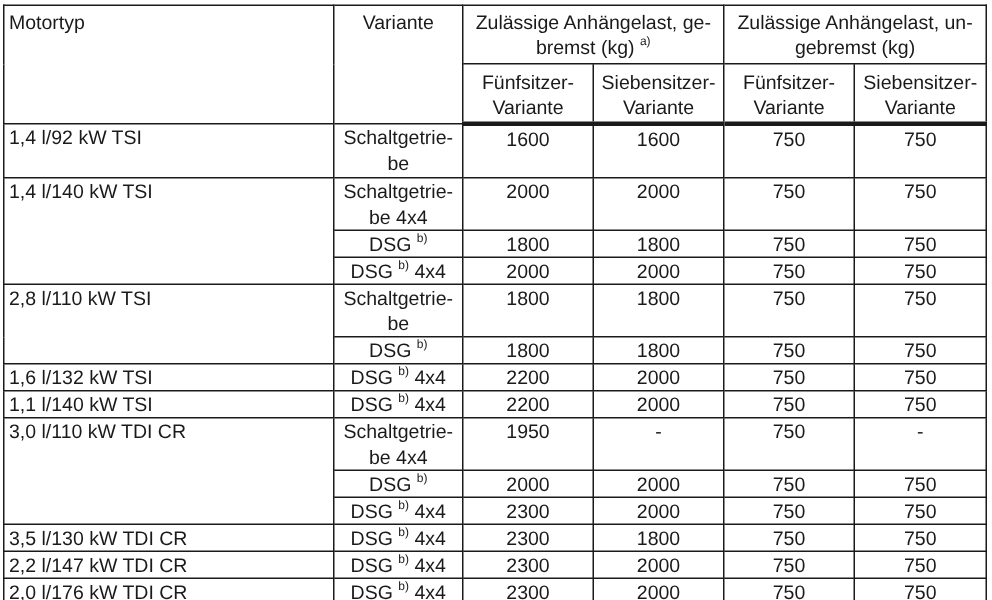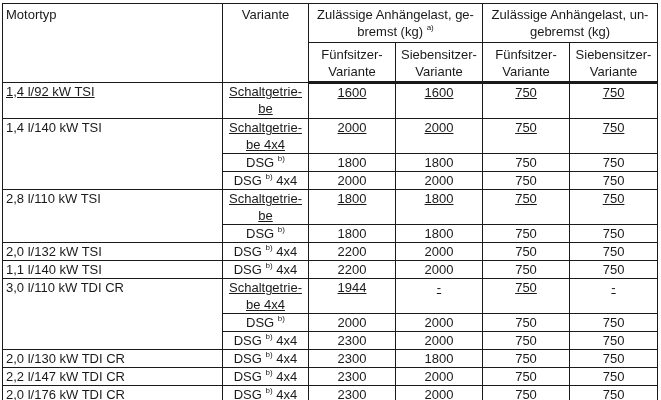--- a/index.html
+++ b/index.html
@@ -21,21 +21,21 @@
       font-weight: normal;
     }
     th { text-align: center; }
     th.motor-h { text-align: left; }
     .head-top th { padding-top: 2px; padding-bottom: 2px; }
     .head-sub th { padding-top: 3px; padding-bottom: 1px; }
     tr.head-sub th { border-bottom: 3px solid #1a1a1a; }
     td.motor { text-align: left; }
     td.c { text-align: center; }
     sup { font-size: 8px; vertical-align: 6px; line-height: 0; }
-    td.tall { height: 34px; text-decoration: underline; }
+    td.tall { height: 34px; }
     td.short { height: 17px; }
   </style>
 </head>
 <body>
 
 <div class="wrap">
 <table>
   <colgroup>
     <col style="width:220px">
     <col style="width:86px">
@@ -109,62 +109,62 @@
     </tr>
     <tr>
       <td class="c short"><span>DSG</span> <sup>b)</sup></td>
       <td class="c short">1800</td>
       <td class="c short">1800</td>
       <td class="c short">750</td>
       <td class="c short">750</td>
     </tr>
 
     <tr>
-      <td class="motor short">2,0 l/132 kW TSI</td>
+      <td class="motor short">1,6 l/132 kW TSI</td>
       <td class="c short"><span>DSG</span> <sup>b)</sup> <span>4x4</span></td>
       <td class="c short">2200</td>
       <td class="c short">2000</td>
       <td class="c short">750</td>
       <td class="c short">750</td>
     </tr>
 
     <tr>
       <td class="motor short">1,1 l/140 kW TSI</td>
       <td class="c short"><span>DSG</span> <sup>b)</sup> <span>4x4</span></td>
       <td class="c short">2200</td>
       <td class="c short">2000</td>
       <td class="c short">750</td>
       <td class="c short">750</td>
     </tr>
 
     <tr>
       <td class="motor" rowspan="3">3,0 l/110 kW TDI CR</td>
       <td class="c tall"><span>Schaltgetrie-</span><br><span>be 4x4</span></td>
-      <td class="c tall">1944</td>
+      <td class="c tall">1950</td>
       <td class="c tall">-</td>
       <td class="c tall">750</td>
       <td class="c tall">-</td>
     </tr>
     <tr>
       <td class="c short"><span>DSG</span> <sup>b)</sup></td>
       <td class="c short">2000</td>
       <td class="c short">2000</td>
       <td class="c short">750</td>
       <td class="c short">750</td>
     </tr>
     <tr>
       <td class="c short"><span>DSG</span> <sup>b)</sup> <span>4x4</span></td>
       <td class="c short">2300</td>
       <td class="c short">2000</td>
       <td class="c short">750</td>
       <td class="c short">750</td>
     </tr>
 
     <tr>
-      <td class="motor short">2,0 l/130 kW TDI CR</td>
+      <td class="motor short">3,5 l/130 kW TDI CR</td>
       <td class="c short"><span>DSG</span> <sup>b)</sup> <span>4x4</span></td>
       <td class="c short">2300</td>
       <td class="c short">1800</td>
       <td class="c short">750</td>
       <td class="c short">750</td>
     </tr>
 
     <tr>
       <td class="motor short">2,2 l/147 kW TDI CR</td>
       <td class="c short"><span>DSG</span> <sup>b)</sup> <span>4x4</span></td>

